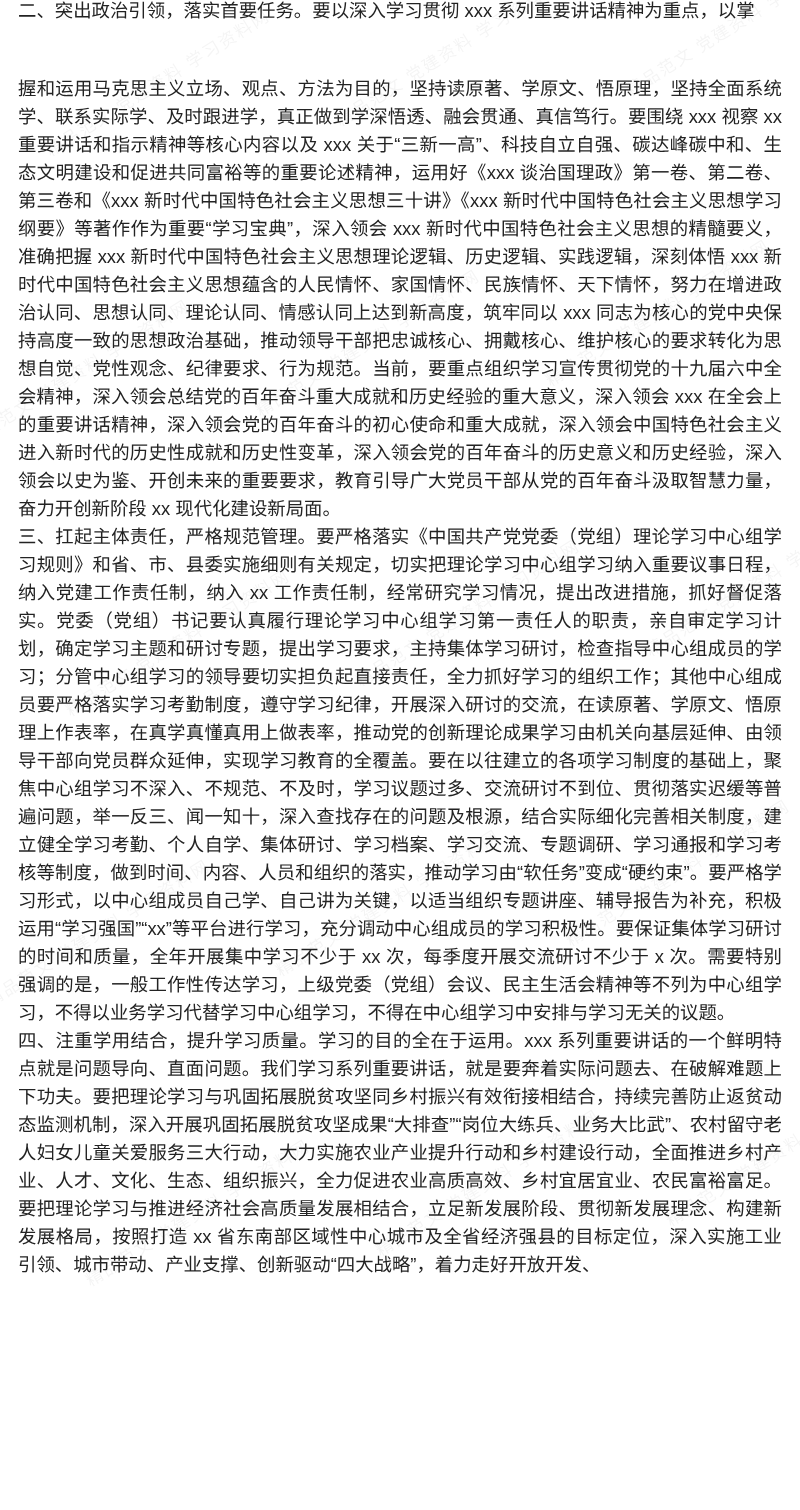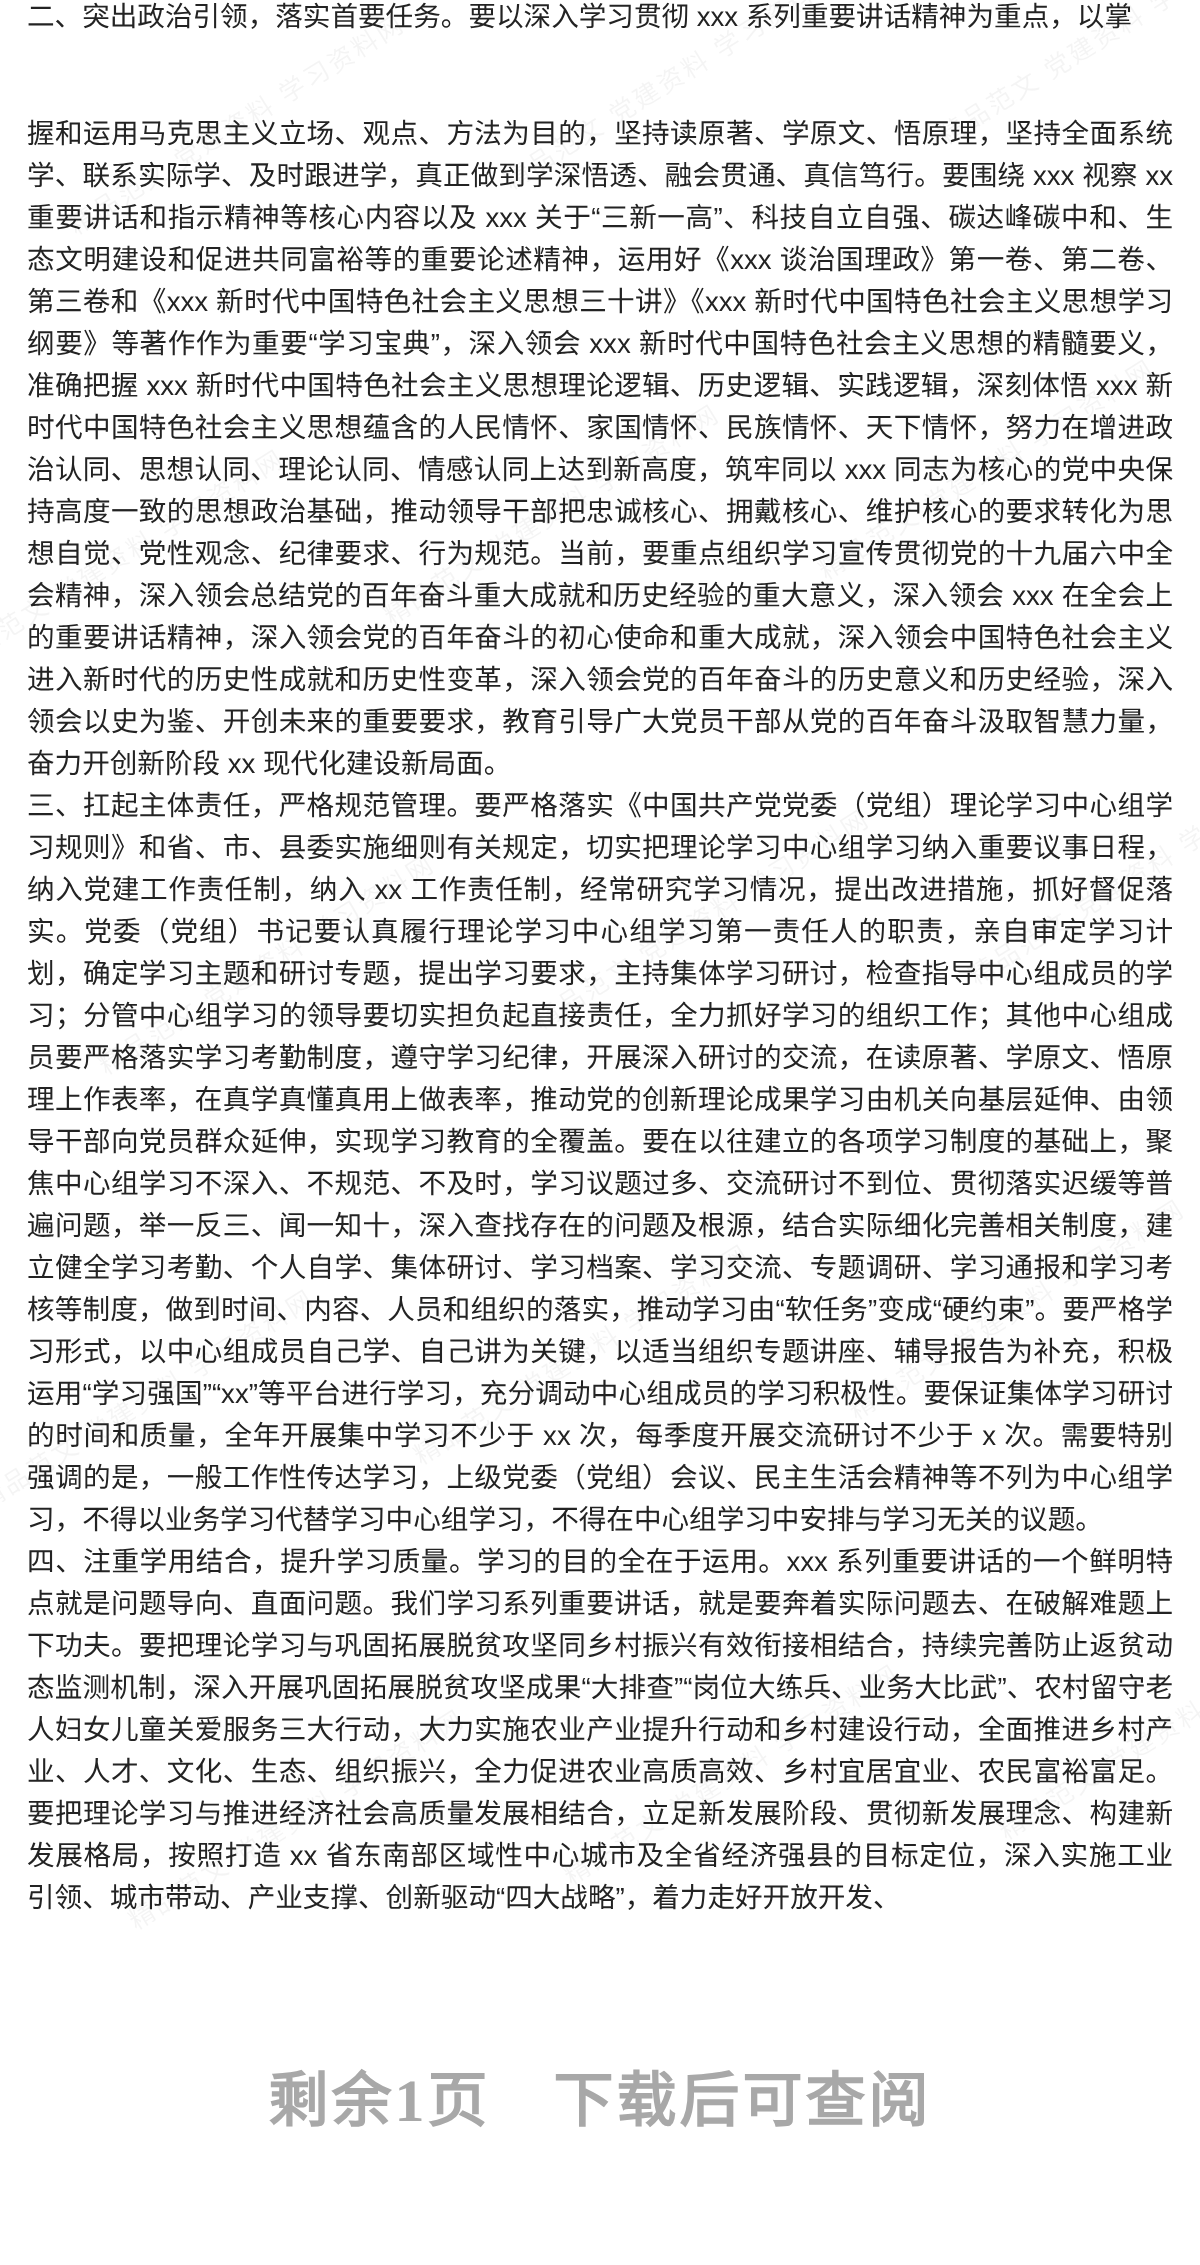--- a/index.html
+++ b/index.html
@@ -130,17 +130,14 @@
     <div id="break-gap"></div>
 
     <p class="para">握和运用马克思主义立场、观点、方法为目的，坚持读原著、学原文、悟原理，坚持全面系统学、联系实际学、及时跟进学，真正做到学深悟透、融会贯通、真信笃行。要围绕 xxx 视察 xx 重要讲话和指示精神等核心内容以及 xxx 关于“三新一高”、科技自立自强、碳达峰碳中和、生态文明建设和促进共同富裕等的重要论述精神，运用好《xxx 谈治国理政》第一卷、第二卷、第三卷和《xxx 新时代中国特色社会主义思想三十讲》《xxx 新时代中国特色社会主义思想学习纲要》等著作作为重要“学习宝典”，深入领会 xxx 新时代中国特色社会主义思想的精髓要义，准确把握 xxx 新时代中国特色社会主义思想理论逻辑、历史逻辑、实践逻辑，深刻体悟 xxx 新时代中国特色社会主义思想蕴含的人民情怀、家国情怀、民族情怀、天下情怀，努力在增进政治认同、思想认同、理论认同、情感认同上达到新高度，筑牢同以 xxx 同志为核心的党中央保持高度一致的思想政治基础，推动领导干部把忠诚核心、拥戴核心、维护核心的要求转化为思想自觉、党性观念、纪律要求、行为规范。当前，要重点组织学习宣传贯彻党的十九届六中全会精神，深入领会总结党的百年奋斗重大成就和历史经验的重大意义，深入领会 xxx 在全会上的重要讲话精神，深入领会党的百年奋斗的初心使命和重大成就，深入领会中国特色社会主义进入新时代的历史性成就和历史性变革，深入领会党的百年奋斗的历史意义和历史经验，深入领会以史为鉴、开创未来的重要要求，教育引导广大党员干部从党的百年奋斗汲取智慧力量，奋力开创新阶段 xx 现代化建设新局面。</p>
 
     <p class="para">三、扛起主体责任，严格规范管理。要严格落实《中国共产党党委（党组）理论学习中心组学习规则》和省、市、县委实施细则有关规定，切实把理论学习中心组学习纳入重要议事日程，纳入党建工作责任制，纳入 xx 工作责任制，经常研究学习情况，提出改进措施，抓好督促落实。党委（党组）书记要认真履行理论学习中心组学习第一责任人的职责，亲自审定学习计划，确定学习主题和研讨专题，提出学习要求，主持集体学习研讨，检查指导中心组成员的学习；分管中心组学习的领导要切实担负起直接责任，全力抓好学习的组织工作；其他中心组成员要严格落实学习考勤制度，遵守学习纪律，开展深入研讨的交流，在读原著、学原文、悟原理上作表率，在真学真懂真用上做表率，推动党的创新理论成果学习由机关向基层延伸、由领导干部向党员群众延伸，实现学习教育的全覆盖。要在以往建立的各项学习制度的基础上，聚焦中心组学习不深入、不规范、不及时，学习议题过多、交流研讨不到位、贯彻落实迟缓等普遍问题，举一反三、闻一知十，深入查找存在的问题及根源，结合实际细化完善相关制度，建立健全学习考勤、个人自学、集体研讨、学习档案、学习交流、专题调研、学习通报和学习考核等制度，做到时间、内容、人员和组织的落实，推动学习由“软任务”变成“硬约束”。要严格学习形式，以中心组成员自己学、自己讲为关键，以适当组织专题讲座、辅导报告为补充，积极运用“学习强国”“xx”等平台进行学习，充分调动中心组成员的学习积极性。要保证集体学习研讨的时间和质量，全年开展集中学习不少于 xx 次，每季度开展交流研讨不少于 x 次。需要特别强调的是，一般工作性传达学习，上级党委（党组）会议、民主生活会精神等不列为中心组学习，不得以业务学习代替学习中心组学习，不得在中心组学习中安排与学习无关的议题。</p>
 
     <p class="para">四、注重学用结合，提升学习质量。学习的目的全在于运用。xxx 系列重要讲话的一个鲜明特点就是问题导向、直面问题。我们学习系列重要讲话，就是要奔着实际问题去、在破解难题上下功夫。要把理论学习与巩固拓展脱贫攻坚同乡村振兴有效衔接相结合，持续完善防止返贫动态监测机制，深入开展巩固拓展脱贫攻坚成果“大排查”“岗位大练兵、业务大比武”、农村留守老人妇女儿童关爱服务三大行动，大力实施农业产业提升行动和乡村建设行动，全面推进乡村产业、人才、文化、生态、组织振兴，全力促进农业高质高效、乡村宜居宜业、农民富裕富足。要把理论学习与推进经济社会高质量发展相结合，立足新发展阶段、贯彻新发展理念、构建新发展格局，按照打造 xx 省东南部区域性中心城市及全省经济强县的目标定位，深入实施工业引领、城市带动、产业支撑、创新驱动“四大战略”，着力走好开放开发、</p>
 
   </div>
 
-  <div id="footer">
-    <span id="footer-text">剩余1页　下载后可查阅</span>
-  </div>
 
 </div>
 
 </body></html>

